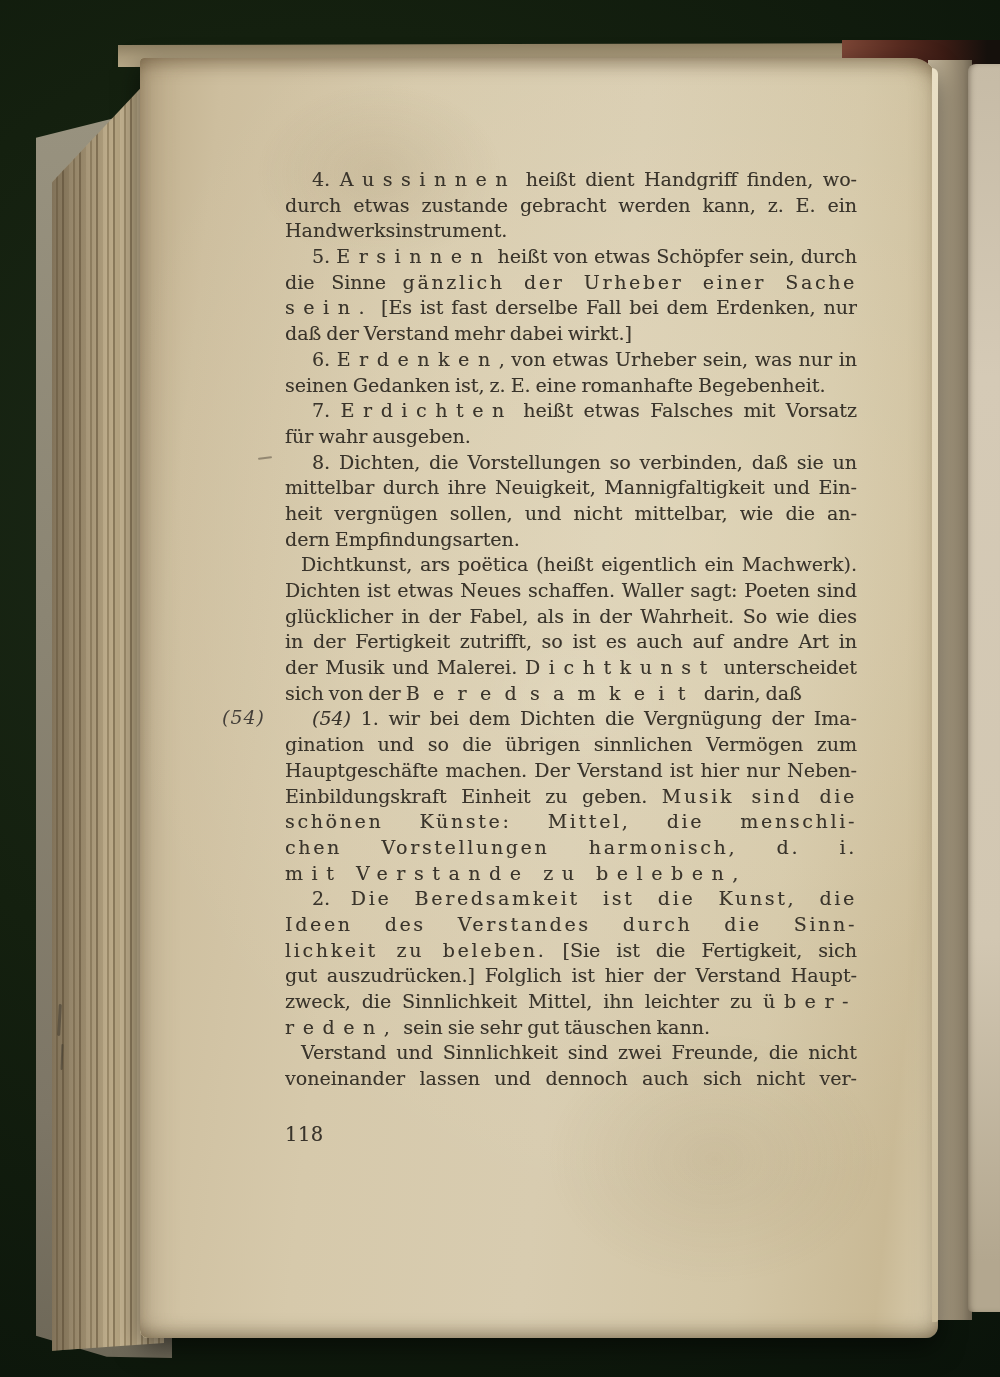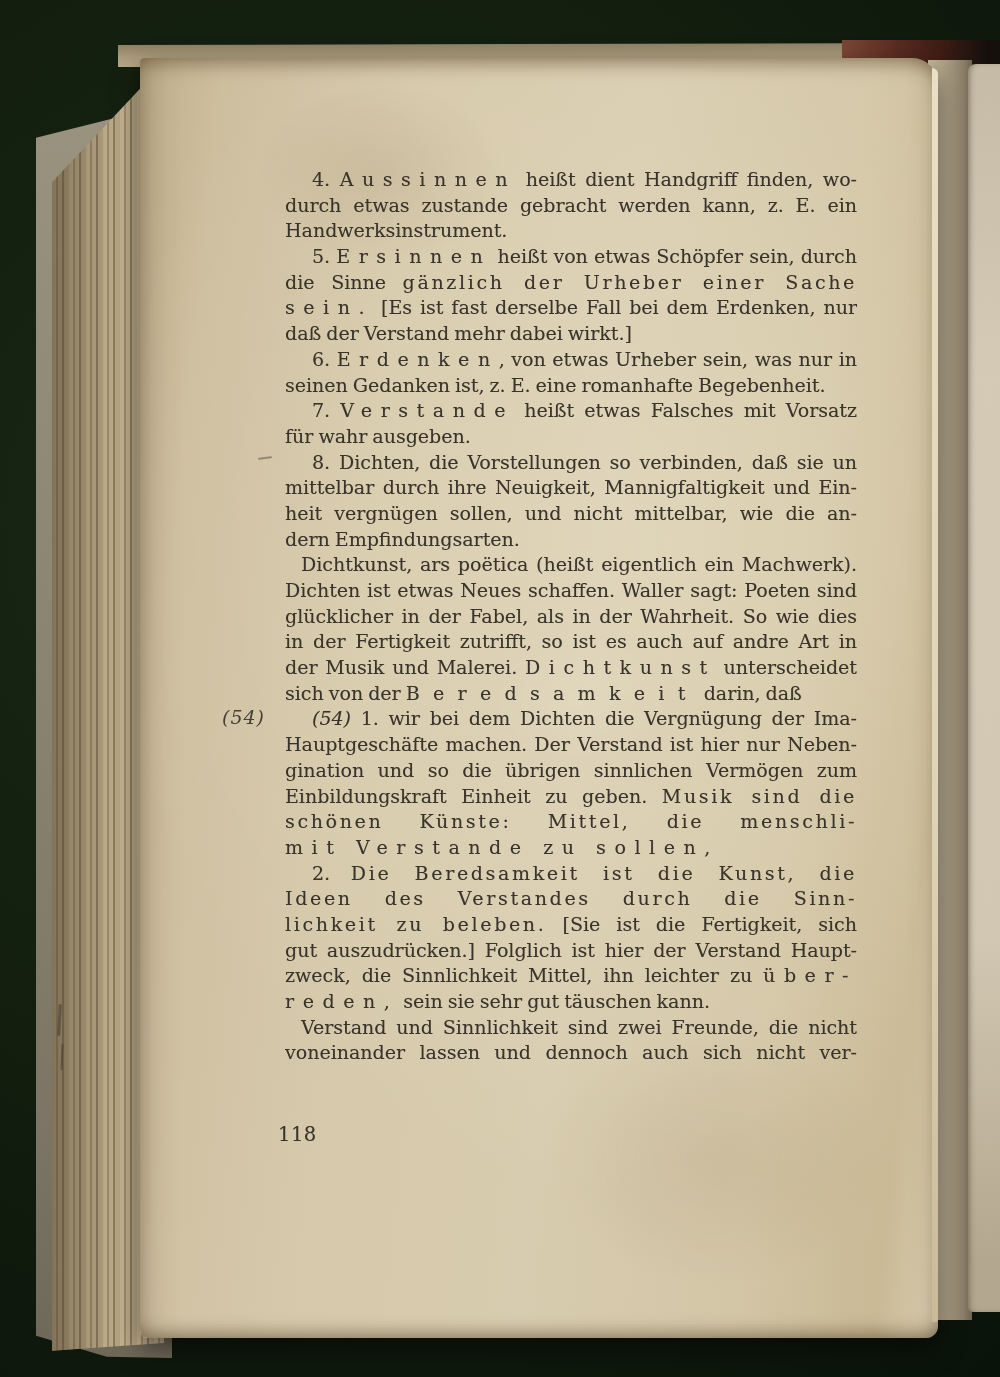--- a/index.html
+++ b/index.html
@@ -54,21 +54,21 @@
     font-size:19px;line-height:25.7px;color:#39342b;word-spacing:-1px;
     text-shadow:0.3px 0.3px 0.6px rgba(60,50,40,.3);}
   .line{height:25.7px;overflow:hidden;text-align:justify;text-align-last:justify;}
   .line.end{text-align-last:left;}
   .line.in1{text-indent:27px;}
   .line.in2{text-indent:16px;}
   .sp{letter-spacing:.14em;}
   .sp2{letter-spacing:.45em;}
   .sp3{letter-spacing:.7em;}
   .it{font-style:italic;}
-  .page-number{position:absolute;left:138px;top:1065px;font-size:19.5px;color:#39342b;
+  .page-number{position:absolute;left:145px;top:1065px;font-size:19.5px;color:#39342b;
     letter-spacing:.5px;text-shadow:0.3px 0.3px 0.6px rgba(60,50,40,.3);text-align:right;}
   .margin-annotation{position:absolute;left:82px;top:648px;font-size:19px;font-style:italic;
     color:#45403四5;color:#45403a;letter-spacing:1px;}
   .margin-pencil-dash{position:absolute;left:118px;top:399px;width:14px;height:2px;
     background:#7e7360;opacity:.75;transform:rotate(-7deg);border-radius:1px;}
 </style>
 </head>
 <body>
 
 <div class="stage">
@@ -87,38 +87,39 @@
     <div class="text-block">
         <div class="line in1"><span>4. </span><span class="sp2">Aussinnen</span><span> heißt dient Handgriff finden, wo-</span></div>
         <div class="line"><span>durch etwas zustande gebracht werden kann, z. E. ein</span></div>
         <div class="line end"><span>Handwerksinstrument.</span></div>
         <div class="line in1"><span>5. </span><span class="sp2">Ersinnen</span><span> heißt von etwas Schöpfer sein, durch</span></div>
         <div class="line"><span>die Sinne </span><span class="sp">gänzlich der Urheber einer Sache</span></div>
         <div class="line"><span class="sp2">sein.</span><span> [Es ist fast derselbe Fall bei dem Erdenken, nur</span></div>
         <div class="line end"><span>daß der Verstand mehr dabei wirkt.]</span></div>
         <div class="line in1"><span>6. </span><span class="sp2">Erdenken</span><span>, von etwas Urheber sein, was nur in</span></div>
         <div class="line end"><span>seinen Gedanken ist, z. E. eine romanhafte Begebenheit.</span></div>
-        <div class="line in1"><span>7. </span><span class="sp2">Verstande</span><span> heißt etwas Falsches mit Vorsatz</span></div>
+        <div class="line in1"><span>7. </span><span class="sp2">Erdichten</span><span> heißt etwas Falsches mit Vorsatz</span></div>
         <div class="line end"><span>für wahr ausgeben.</span></div>
         <div class="line in1"><span>8. Dichten, die Vorstellungen so verbinden, daß sie un</span></div>
         <div class="line"><span>mittelbar durch ihre Neuigkeit, Mannigfaltigkeit und Ein-</span></div>
         <div class="line"><span>heit vergnügen sollen, und nicht mittelbar, wie die an-</span></div>
         <div class="line end"><span>dern Empfindungsarten.</span></div>
         <div class="line in2"><span>Dichtkunst, ars poëtica (heißt eigentlich ein Machwerk).</span></div>
         <div class="line"><span>Dichten ist etwas Neues schaffen. Waller sagt: Poeten sind</span></div>
         <div class="line"><span>glücklicher in der Fabel, als in der Wahrheit. So wie dies</span></div>
         <div class="line"><span>in der Fertigkeit zutrifft, so ist es auch auf andre Art in</span></div>
         <div class="line"><span>der Musik und Malerei. </span><span class="sp2">Dichtkunst</span><span> unterscheidet</span></div>
         <div class="line end"><span>sich von der </span><span class="sp3">Beredsamkeit</span><span> darin, daß</span></div>
         <div class="line in1"><span class="it">(54)</span><span> 1. wir bei dem Dichten die Vergnügung der Ima-</span></div>
+        <div class="line"><span>gination und so die übrigen sinnlichen Vermögen zum</span></div>
         <div class="line"><span>Hauptgeschäfte machen. Der Verstand ist hier nur Neben-</span></div>
-        <div class="line"><span>gination und so die übrigen sinnlichen Vermögen zum</span></div>
         <div class="line"><span>Einbildungskraft Einheit zu geben. </span><span class="sp">Musik sind die</span></div>
         <div class="line"><span class="sp">schönen Künste: Mittel, die menschli-</span></div>
-        <div class="line end"><span class="sp2">mit Verstande zu sollen,</span></div>
+        <div class="line"><span class="sp">chen Vorstellungen harmonisch, d. i.</span></div>
+        <div class="line end"><span class="sp2">mit Verstande zu beleben,</span></div>
         <div class="line in1"><span>2. </span><span class="sp">Die Beredsamkeit ist die Kunst, die</span></div>
         <div class="line"><span class="sp">Ideen des Verstandes durch die Sinn-</span></div>
         <div class="line"><span class="sp">lichkeit zu beleben.</span><span> [Sie ist die Fertigkeit, sich</span></div>
         <div class="line"><span>gut auszudrücken.] Folglich ist hier der Verstand Haupt-</span></div>
         <div class="line"><span>zweck, die Sinnlichkeit Mittel, ihn leichter zu </span><span class="sp2">über-</span></div>
         <div class="line end"><span class="sp2">reden,</span><span> sein sie sehr gut täuschen kann.</span></div>
         <div class="line in2"><span>Verstand und Sinnlichkeit sind zwei Freunde, die nicht</span></div>
         <div class="line"><span>voneinander lassen und dennoch auch sich nicht ver-</span></div>
       </div>
     <div class="page-number">118</div>

